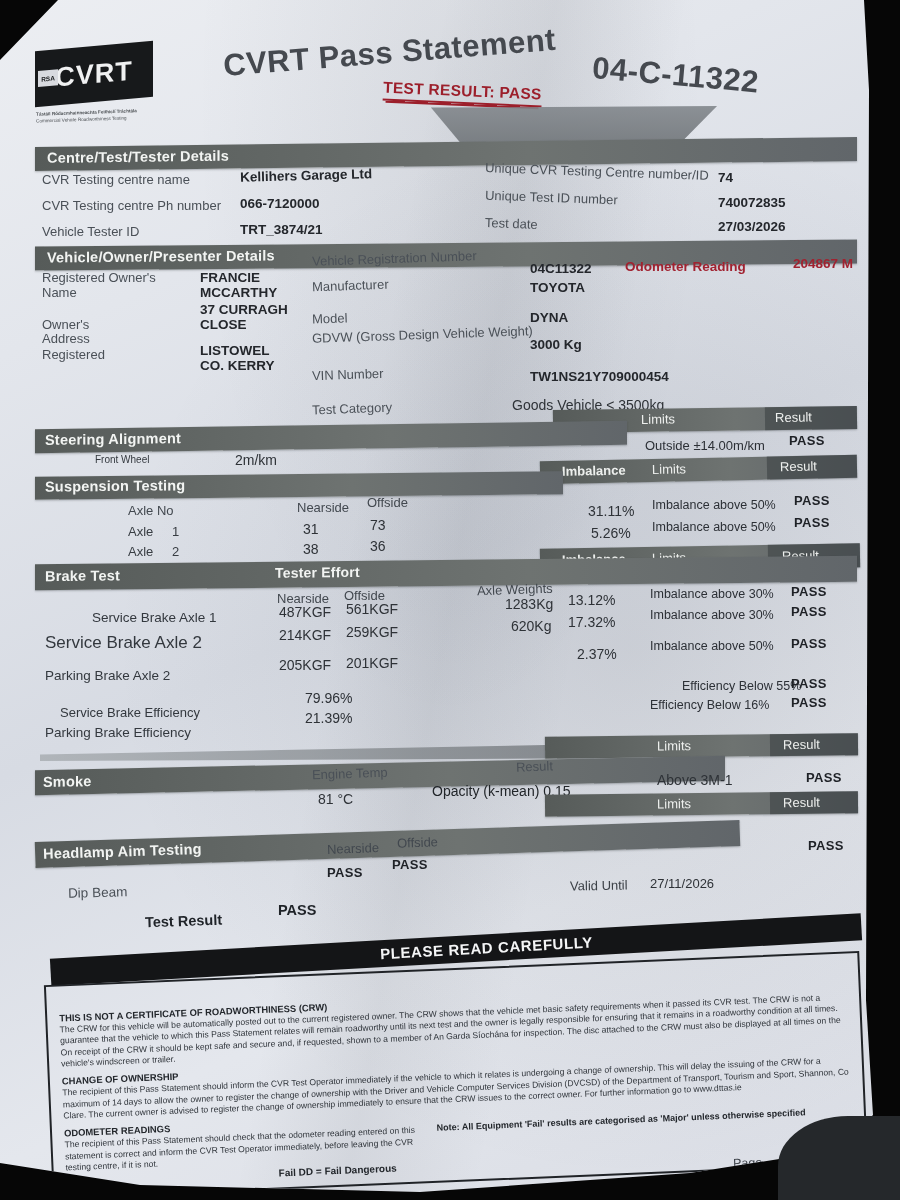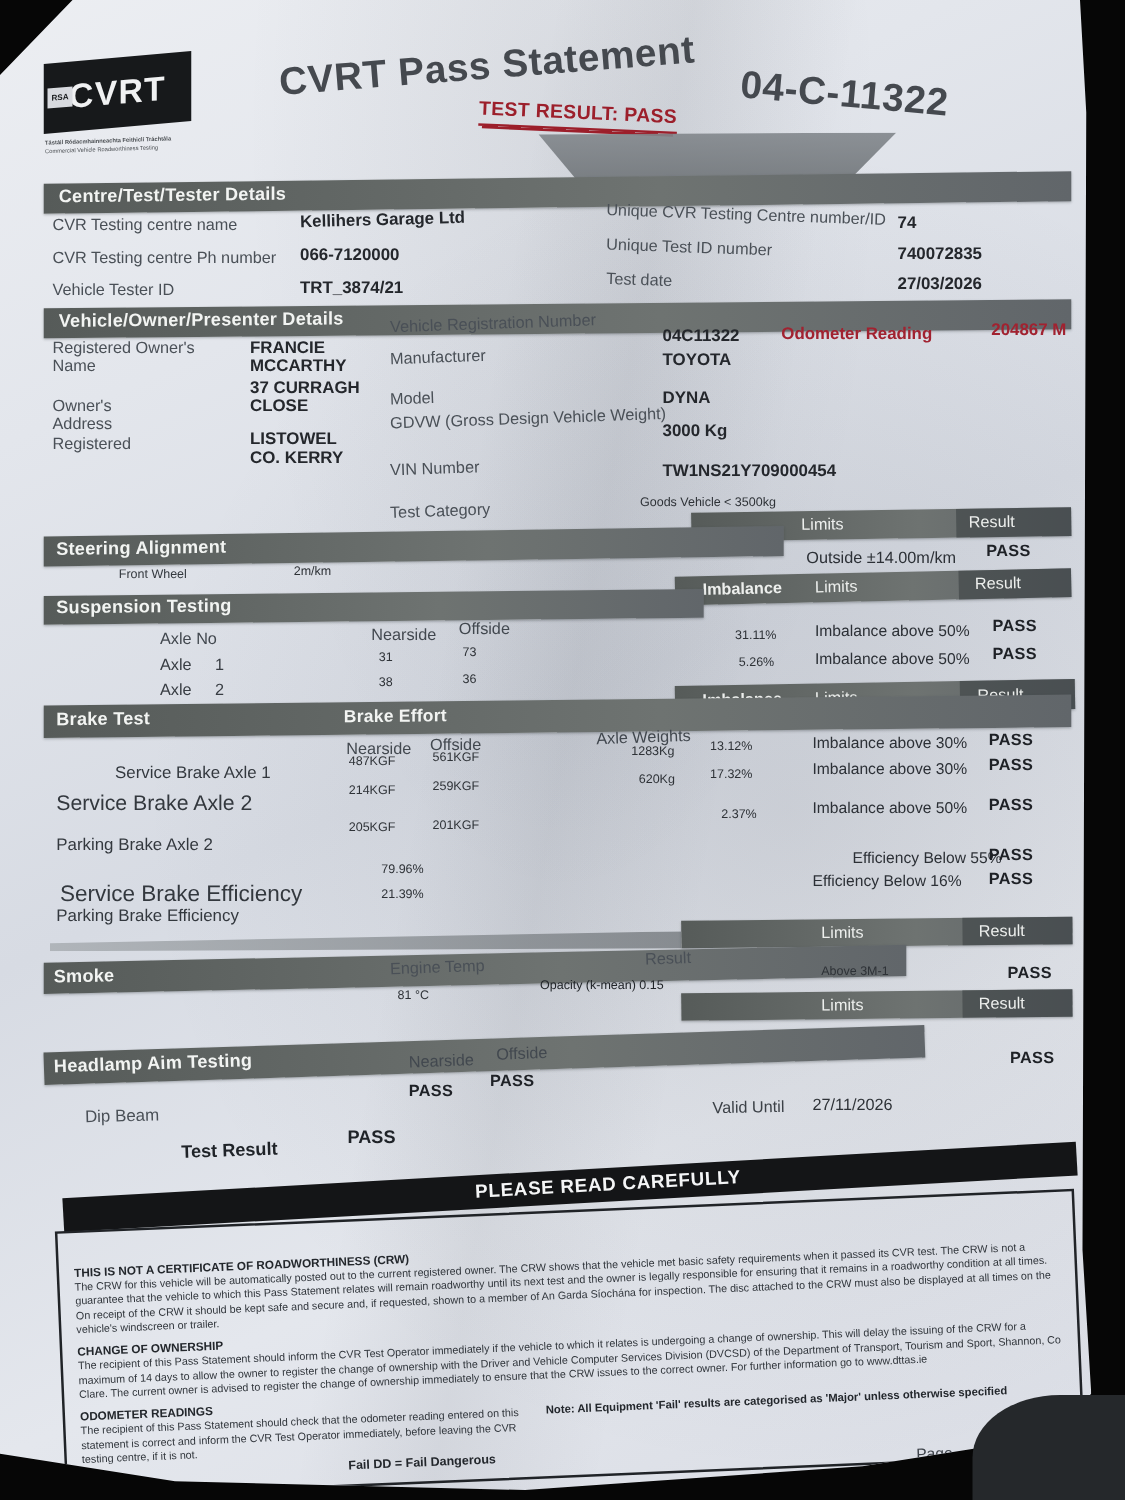--- a/index.html
+++ b/index.html
@@ -15,21 +15,21 @@
   }
   .ov{position:absolute;inset:0;pointer-events:none;}
   .g{position:absolute;left:0;width:900px;}
   span.t{position:absolute;white-space:nowrap;}
   .bar{position:absolute;background:linear-gradient(90deg,#565b59 0%,#6e7371 60%,#61666a 100%);box-shadow:0 1px 2px rgba(40,45,50,.3);}
   .seg{position:absolute;top:0;bottom:0;background:rgba(50,55,58,.5);}
   .barTxt{position:absolute;color:#edefed;font-size:13px;white-space:nowrap;}
   .barTitle{position:absolute;color:#f2f4f2;font-weight:700;font-size:14.5px;letter-spacing:.2px;white-space:nowrap;}
   .lbl{color:#4a5057;font-size:13px;}
   .val{color:#24272c;font-size:13.5px;font-weight:700;}
-  .vn{color:#2e3237;font-size:10px;}
+  .vn{color:#2e3237;font-size:14px;}
   .lim{color:#2c3036;font-size:12.5px;}
   .pass{color:#1e2126;font-size:13px;font-weight:700;letter-spacing:.3px;}
   .red{color:#a12230;font-weight:700;font-size:13.5px;}
   .hdr{color:#42484f;font-size:13px;}
   .fine{font-size:8.6px;color:#30353b;line-height:1.32;}
   .fineh{font-size:9.4px;font-weight:700;color:#23272c;margin:6px 0 1px;}
   #logo{position:absolute;left:35px;top:46px;width:118px;height:56px;background:#17191b;transform:skewY(-5deg);
         display:flex;align-items:center;justify-content:center;}
   #logo .cvrt{color:#f0f1f2;font-weight:700;font-size:27px;letter-spacing:1px;}
   #logo .badge{position:absolute;left:3px;top:20px;width:20px;height:16px;background:#d8dadf;color:#1a1c1e;
@@ -157,21 +157,21 @@
 
   <div class="g" style="top:538px;height:198px;">
     <div class="bar" style="left:540px;top:8px;width:320px;height:24px;transform:rotate(-1deg);">
       <div class="seg" style="right:0;width:92px;"></div>
       <span class="barTxt" style="left:22px;top:4px;font-weight:700;">Imbalance</span>
       <span class="barTxt" style="left:112px;top:4px;">Limits</span>
       <span class="barTxt" style="left:242px;top:4px;">Result</span>
     </div>
     <div class="bar" style="left:35px;top:22px;width:822px;height:26px;transform:skewY(-0.6deg);">
       <span class="barTitle" style="left:10px;top:4px;">Brake Test</span>
-      <span class="barTitle" style="left:240px;top:3px;font-size:14px;">Brake Effort</span>
+      <span class="barTitle" style="left:240px;top:3px;font-size:14px;">Tester Effort</span>
     </div>
     <span class="t hdr" style="left:277px;top:53px;">Nearside</span>
     <span class="t hdr" style="left:344px;top:50px;">Offside</span>
     <span class="t hdr" style="left:477px;top:44px;transform:rotate(-2deg);">Axle Weights</span>
 
     <span class="t lbl" style="left:45px;top:72px;color:#33383e;font-size:13.5px;margin-left:47px;">Service Brake Axle 1</span>
     <span class="t vn" style="left:279px;top:66px;">487KGF</span>
     <span class="t vn" style="left:346px;top:63px;">561KGF</span>
     <span class="t vn" style="left:505px;top:58px;">1283Kg</span>
     <span class="t vn" style="left:568px;top:54px;">13.12%</span>
@@ -186,21 +186,21 @@
     <span class="t lim" style="left:650px;top:70px;">Imbalance above 30%</span>
     <span class="t pass" style="left:791px;top:66px;">PASS</span>
 
     <span class="t lbl" style="left:45px;top:130px;color:#33383e;font-size:13.5px;">Parking Brake Axle 2</span>
     <span class="t vn" style="left:279px;top:119px;">205KGF</span>
     <span class="t vn" style="left:346px;top:117px;">201KGF</span>
     <span class="t vn" style="left:577px;top:108px;">2.37%</span>
     <span class="t lim" style="left:650px;top:101px;">Imbalance above 50%</span>
     <span class="t pass" style="left:791px;top:98px;">PASS</span>
 
-    <span class="t lbl" style="left:48px;top:167px;color:#33383e;font-size:18px;">Service Brake Efficiency</span>
+    <span class="t lbl" style="left:60px;top:167px;color:#33383e;font-size:13px;">Service Brake Efficiency</span>
     <span class="t vn" style="left:305px;top:152px;">79.96%</span>
     <span class="t lim" style="left:650px;top:141px;margin-left:32px;">Efficiency Below 55%</span>
     <span class="t pass" style="left:791px;top:138px;">PASS</span>
 
     <span class="t lbl" style="left:45px;top:187px;color:#33383e;font-size:13.5px;">Parking Brake Efficiency</span>
     <span class="t vn" style="left:305px;top:172px;">21.39%</span>
     <span class="t lim" style="left:650px;top:160px;">Efficiency Below 16%</span>
     <span class="t pass" style="left:791px;top:157px;">PASS</span>
   </div>
 

